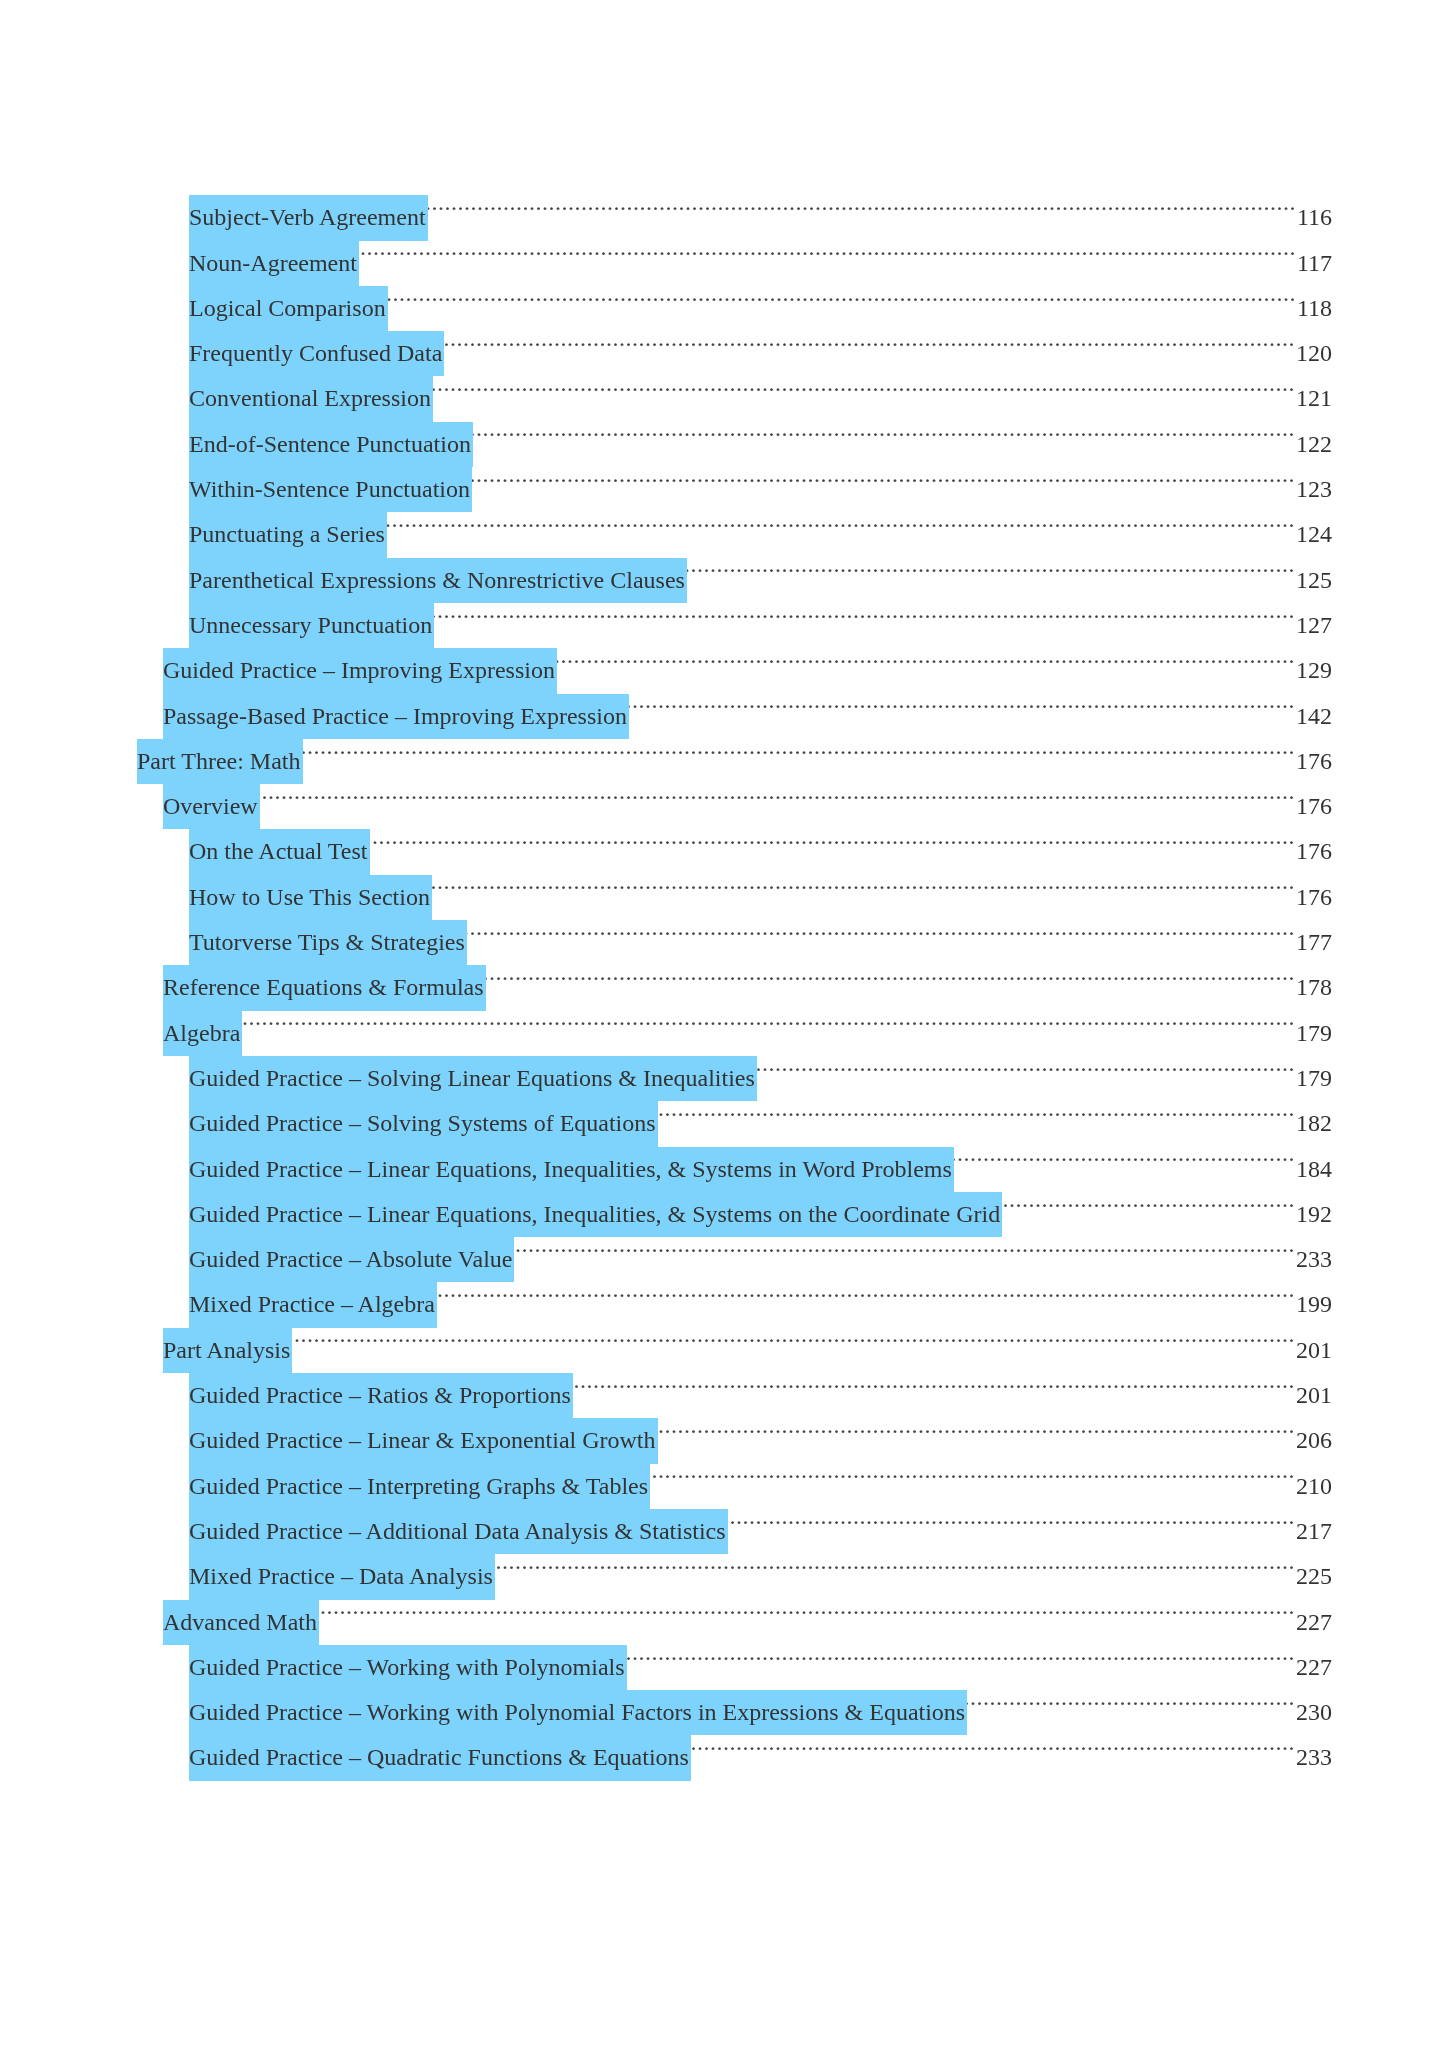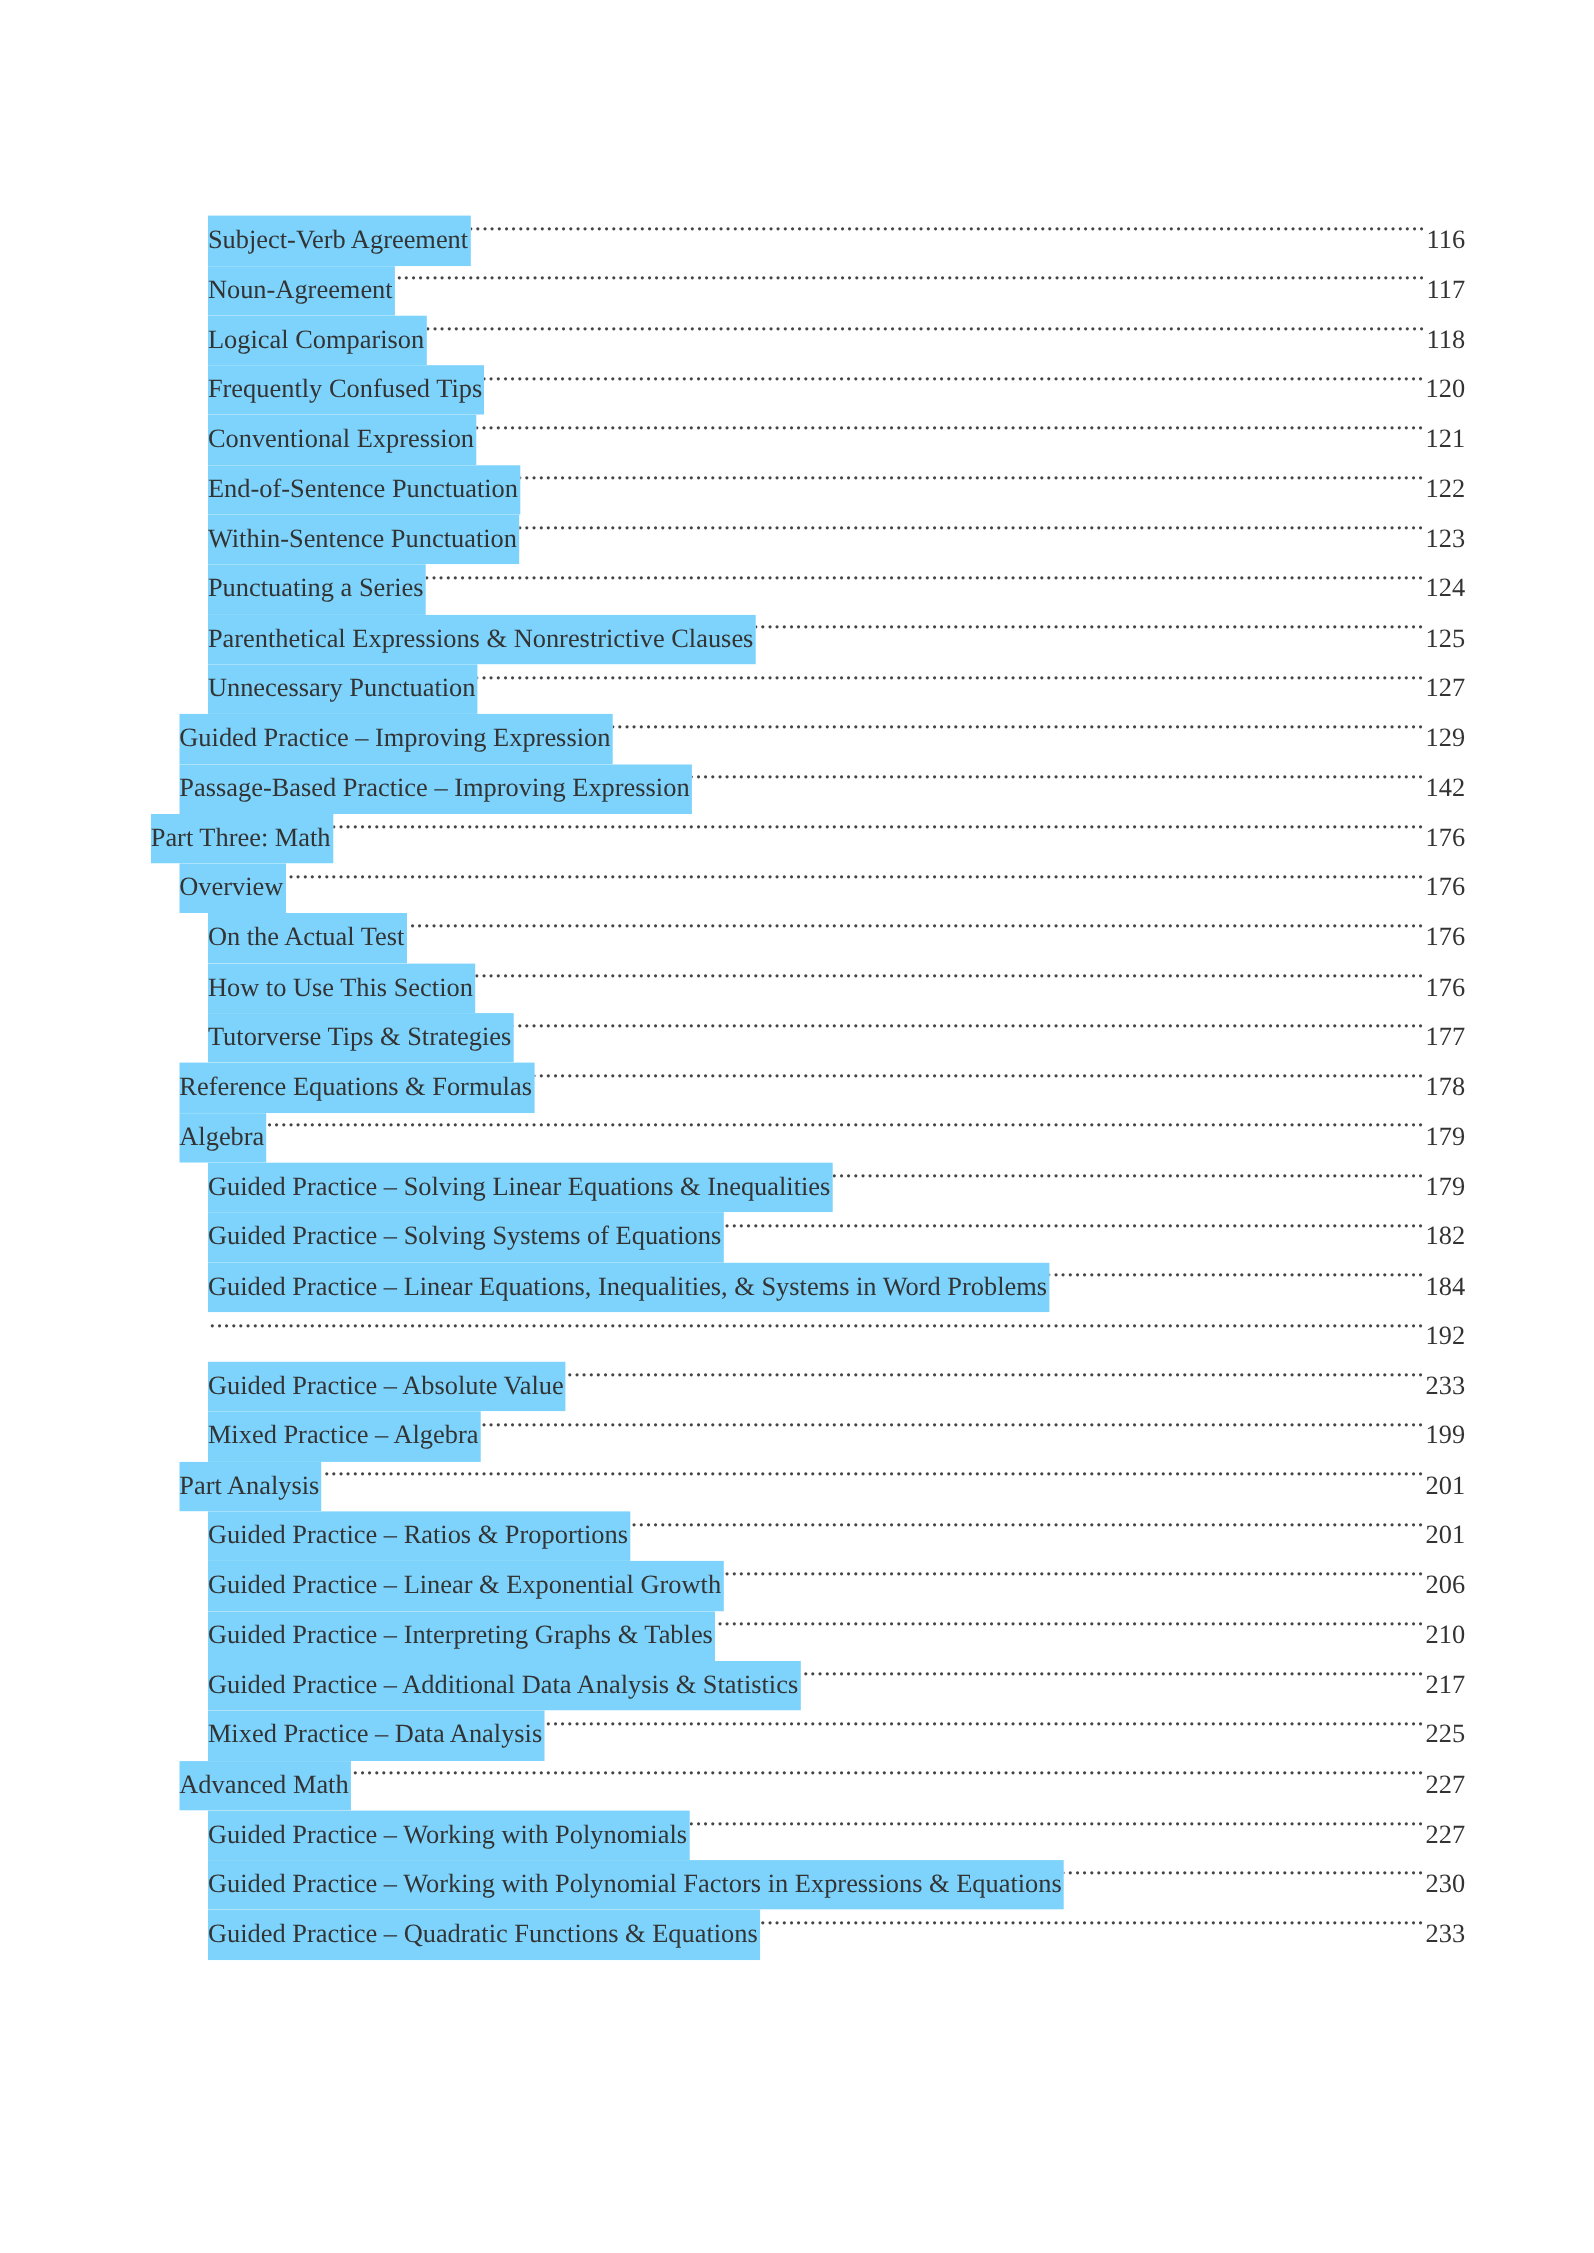--- a/index.html
+++ b/index.html
@@ -87,21 +87,21 @@
     </div>
   <div class="toc-row level-3">
       <div class="entry">
         <span class="title">Logical Comparison</span>
         <span class="leader"></span>
         <span class="page">118</span>
       </div>
     </div>
   <div class="toc-row level-3">
       <div class="entry">
-        <span class="title">Frequently Confused Tips</span>
+        <span class="title">Frequently Confused Data</span>
         <span class="leader"></span>
         <span class="page">120</span>
       </div>
     </div>
   <div class="toc-row level-3">
       <div class="entry">
         <span class="title">Conventional Expression</span>
         <span class="leader"></span>
         <span class="page">121</span>
       </div>
@@ -220,20 +220,21 @@
     </div>
   <div class="toc-row level-3">
       <div class="entry">
         <span class="title">Guided Practice – Linear Equations, Inequalities, &amp; Systems in Word Problems</span>
         <span class="leader"></span>
         <span class="page">184</span>
       </div>
     </div>
   <div class="toc-row level-3">
       <div class="entry">
+        <span class="title">Guided Practice – Linear Equations, Inequalities, &amp; Systems on the Coordinate Grid</span>
         <span class="leader"></span>
         <span class="page">192</span>
       </div>
     </div>
   <div class="toc-row level-3">
       <div class="entry">
         <span class="title">Guided Practice – Absolute Value</span>
         <span class="leader"></span>
         <span class="page">233</span>
       </div>

